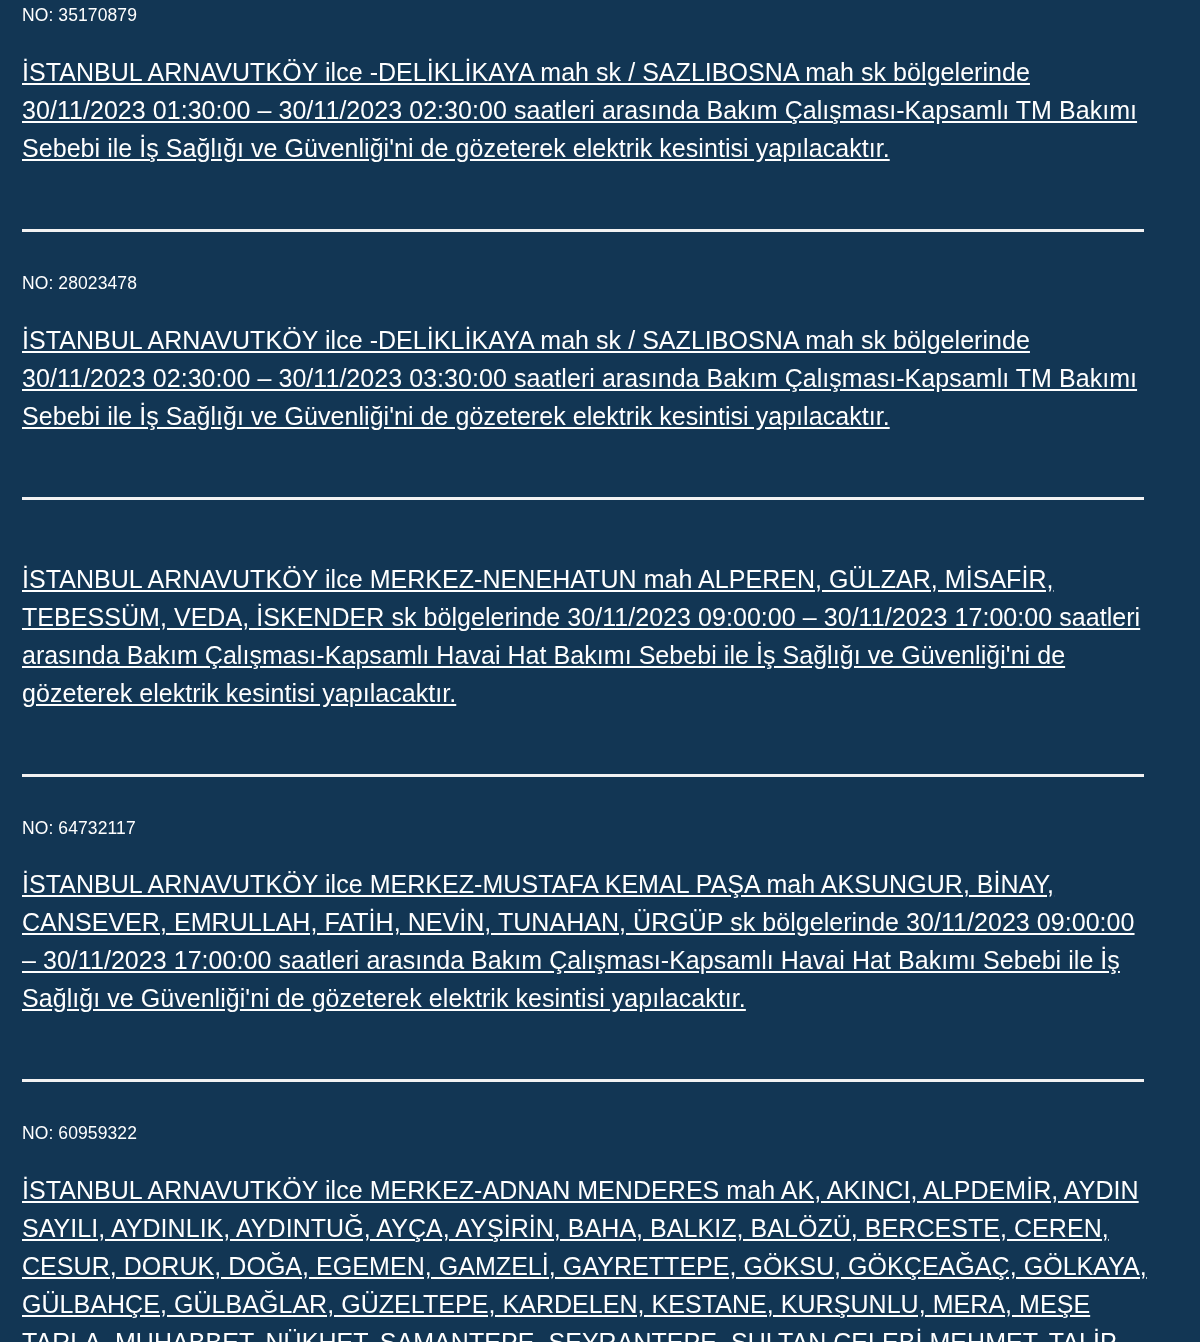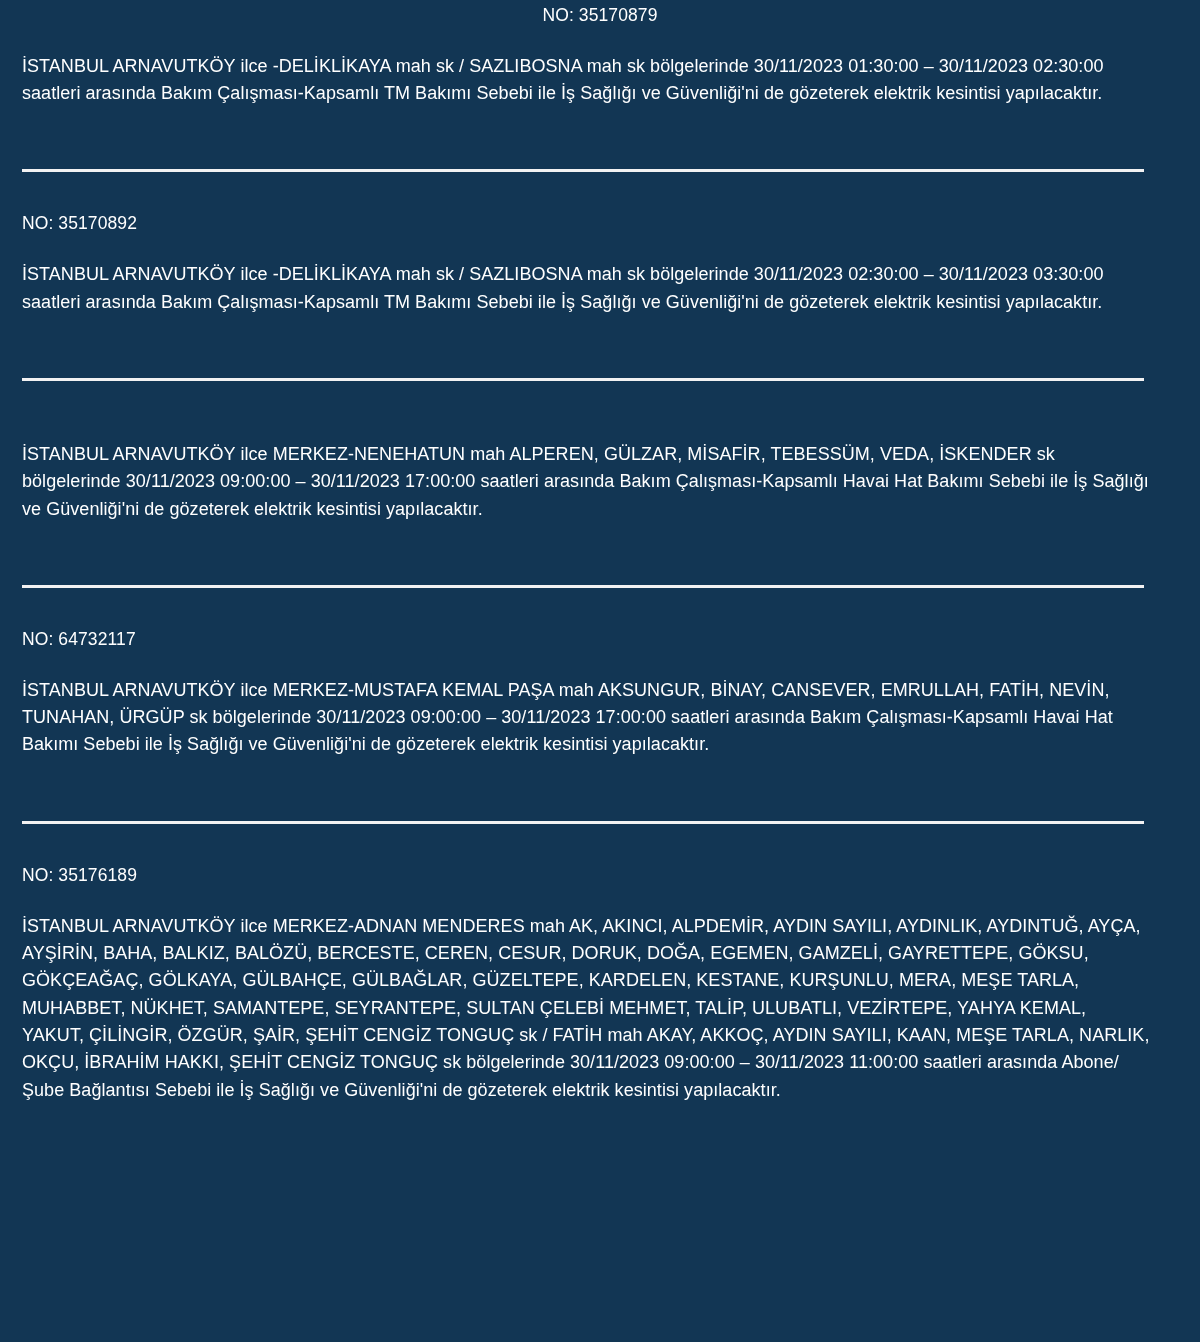--- a/index.html
+++ b/index.html
@@ -23,53 +23,54 @@
   }
   .notice-no {
     font-size: 17.5px;
     line-height: 1.3;
     letter-spacing: 0.1px;
     margin: 0;
     padding: 6px 0 0 0;
     color: #ffffff;
   }
   .notice-body {
-    font-size: 18px;
+    font-size: 25px;
     line-height: 1.52;
     margin: 0;
     padding: 26px 0 0 0;
     color: #ffffff;
     max-width: 1130px;
     letter-spacing: 0.05px;
+    text-decoration: underline;
   }
   .divider {
     height: 0;
     border-top: 3px solid #f2f2f2;
     margin: 0;
     width: 1122px;
   }
   .sp-before-divider { height: 62px; }
   .sp-after-divider { height: 32px; }
-  .notice:first-child .notice-no { padding-top: 2px; text-align: center; }
+  .notice:first-child .notice-no { padding-top: 2px; }
 </style>
 </head>
 <body>
 
 <div class="page">
 
   <div class="notice">
     <p class="notice-no">NO: 35170879</p>
     <p class="notice-body">İSTANBUL ARNAVUTKÖY ilce -DELİKLİKAYA mah sk / SAZLIBOSNA mah sk bölgelerinde 30/11/2023 01:30:00 – 30/11/2023 02:30:00 saatleri arasında Bakım Çalışması-Kapsamlı TM Bakımı Sebebi ile İş Sağlığı ve Güvenliği'ni de gözeterek elektrik kesintisi yapılacaktır.</p>
   </div>
   <div class="sp-before-divider"></div>
   <div class="divider"></div>
   <div class="sp-after-divider"></div>
 
   <div class="notice">
-    <p class="notice-no">NO: 35170892</p>
+    <p class="notice-no">NO: 28023478</p>
     <p class="notice-body">İSTANBUL ARNAVUTKÖY ilce -DELİKLİKAYA mah sk / SAZLIBOSNA mah sk bölgelerinde 30/11/2023 02:30:00 – 30/11/2023 03:30:00 saatleri arasında Bakım Çalışması-Kapsamlı TM Bakımı Sebebi ile İş Sağlığı ve Güvenliği'ni de gözeterek elektrik kesintisi yapılacaktır.</p>
   </div>
   <div class="sp-before-divider"></div>
   <div class="divider"></div>
   <div class="sp-after-divider"></div>
 
   <div class="notice">
     <p class="notice-body">İSTANBUL ARNAVUTKÖY ilce MERKEZ-NENEHATUN mah ALPEREN, GÜLZAR, MİSAFİR, TEBESSÜM, VEDA, İSKENDER sk bölgelerinde 30/11/2023 09:00:00 – 30/11/2023 17:00:00 saatleri arasında Bakım Çalışması-Kapsamlı Havai Hat Bakımı Sebebi ile İş Sağlığı ve Güvenliği'ni de gözeterek elektrik kesintisi yapılacaktır.</p>
   </div>
   <div class="sp-before-divider"></div>
@@ -78,17 +79,17 @@
 
   <div class="notice">
     <p class="notice-no">NO: 64732117</p>
     <p class="notice-body">İSTANBUL ARNAVUTKÖY ilce MERKEZ-MUSTAFA KEMAL PAŞA mah AKSUNGUR, BİNAY, CANSEVER, EMRULLAH, FATİH, NEVİN, TUNAHAN, ÜRGÜP sk bölgelerinde 30/11/2023 09:00:00 – 30/11/2023 17:00:00 saatleri arasında Bakım Çalışması-Kapsamlı Havai Hat Bakımı Sebebi ile İş Sağlığı ve Güvenliği'ni de gözeterek elektrik kesintisi yapılacaktır.</p>
   </div>
   <div class="sp-before-divider"></div>
   <div class="divider"></div>
   <div class="sp-after-divider"></div>
 
   <div class="notice">
-    <p class="notice-no">NO: 35176189</p>
+    <p class="notice-no">NO: 60959322</p>
     <p class="notice-body">İSTANBUL ARNAVUTKÖY ilce MERKEZ-ADNAN MENDERES mah AK, AKINCI, ALPDEMİR, AYDIN SAYILI, AYDINLIK, AYDINTUĞ, AYÇA, AYŞİRİN, BAHA, BALKIZ, BALÖZÜ, BERCESTE, CEREN, CESUR, DORUK, DOĞA, EGEMEN, GAMZELİ, GAYRETTEPE, GÖKSU, GÖKÇEAĞAÇ, GÖLKAYA, GÜLBAHÇE, GÜLBAĞLAR, GÜZELTEPE, KARDELEN, KESTANE, KURŞUNLU, MERA, MEŞE TARLA, MUHABBET, NÜKHET, SAMANTEPE, SEYRANTEPE, SULTAN ÇELEBİ MEHMET, TALİP, ULUBATLI, VEZİRTEPE, YAHYA KEMAL, YAKUT, ÇİLİNGİR, ÖZGÜR, ŞAİR, ŞEHİT CENGİZ TONGUÇ sk / FATİH mah AKAY, AKKOÇ, AYDIN SAYILI, KAAN, MEŞE TARLA, NARLIK, OKÇU, İBRAHİM HAKKI, ŞEHİT CENGİZ TONGUÇ sk bölgelerinde 30/11/2023 09:00:00 – 30/11/2023 11:00:00 saatleri arasında Abone/Şube Bağlantısı Sebebi ile İş Sağlığı ve Güvenliği'ni de gözeterek elektrik kesintisi yapılacaktır.</p>
   </div>
 
 </div>
 
 </body></html>

